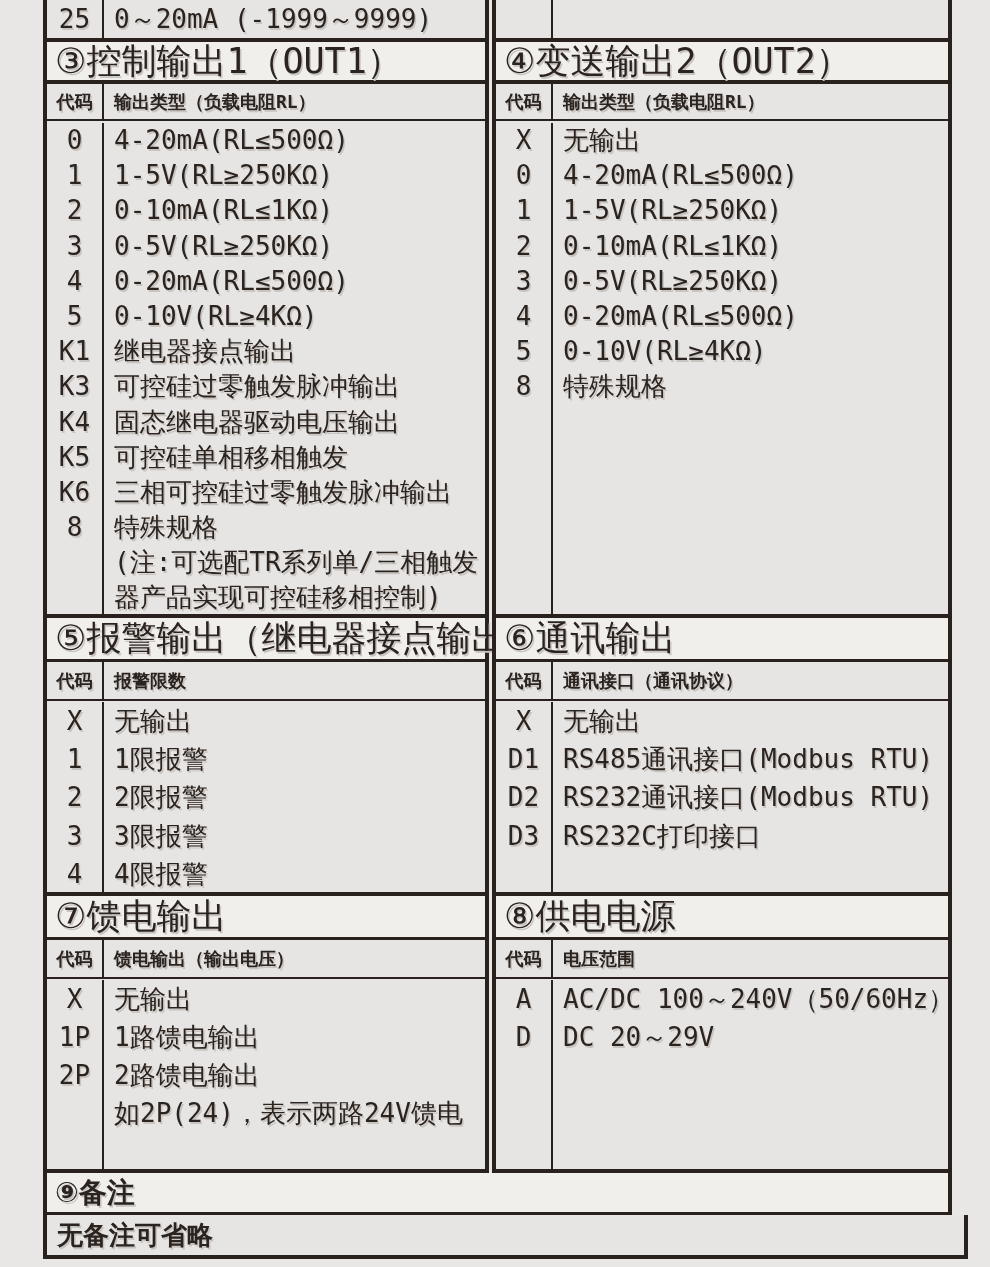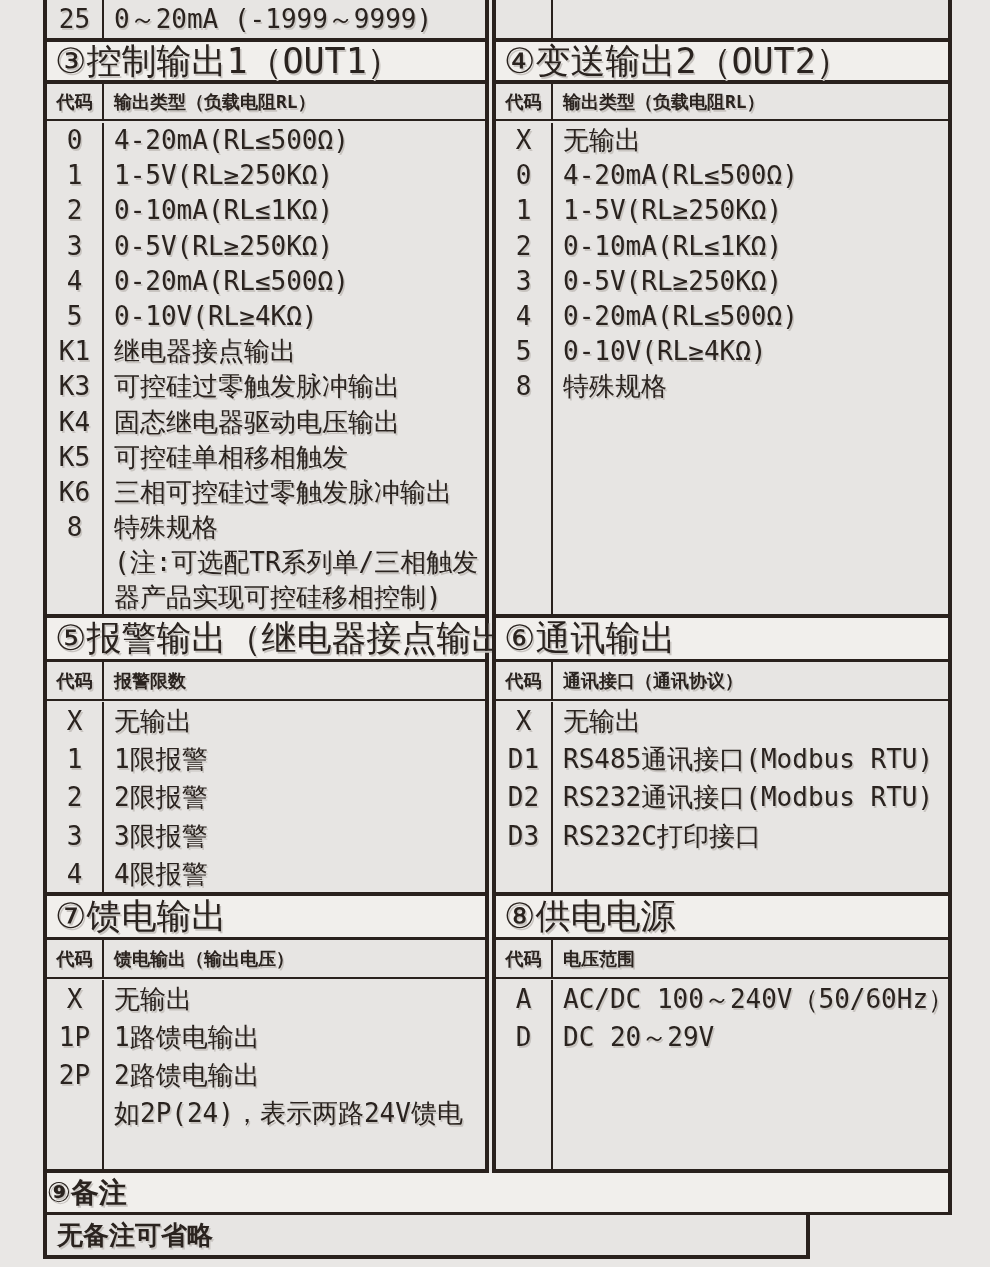--- a/index.html
+++ b/index.html
@@ -36,22 +36,22 @@
   .descs{flex:1;padding-left:10px;overflow:hidden;}
   .descs .cell{white-space:nowrap;}
   .data1{height:497px;padding-top:2px;}
   .data1 .cell{height:35.2px;line-height:35.2px;}
   .data2{height:195px;padding-top:1px;}
   .data2 .cell{height:38.2px;line-height:38.2px;}
   .data3{height:194px;padding-top:1px;}
   .data3 .cell{height:38px;line-height:38px;}
   .r-sec9{width:909px;height:42px;background:var(--sec);
           border-left:4px solid var(--bd);border-right:4px solid var(--bd);border-bottom:3px solid var(--bd);
-          font-weight:bold;font-size:28px;line-height:39px;}
-  .r-final{width:767px;height:44px;background:var(--cell);
+          font-weight:bold;font-size:28px;line-height:39px;padding-left:8px;}
+  .r-final{width:925px;height:44px;background:var(--cell);
           border-left:4px solid var(--bd);border-right:4px solid var(--bd);border-bottom:4px solid var(--bd);
           font-size:26px;line-height:40px;padding-left:10px;font-weight:bold;}
 </style>
 </head>
 <body>
 
 <div class="page">
   <div class="tbl">
     <div class="split">
 

